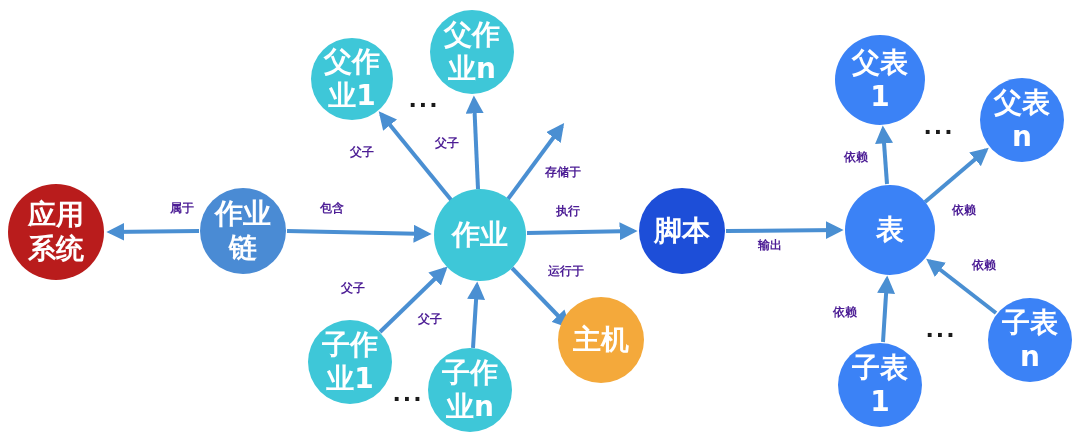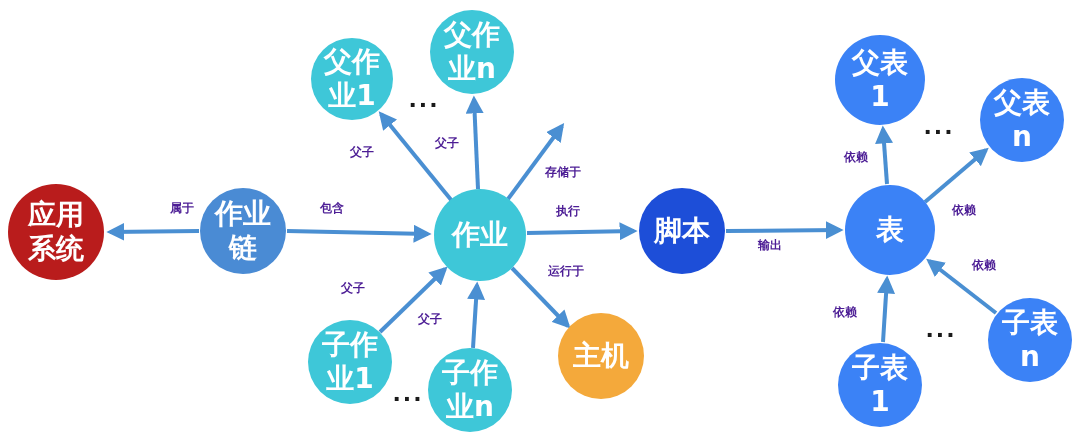--- a/index.html
+++ b/index.html
@@ -86,21 +86,21 @@
 链</div>
   <div class="node c-cyan" style="left:480px; top:235px; width:92px; height:92px;">作业</div>
   <div class="node c-cyan" style="left:352px; top:79px;  width:82px; height:82px;">父作
 业1</div>
   <div class="node c-cyan" style="left:472px; top:52px;  width:84px; height:84px;">父作
 业n</div>
   <div class="node c-cyan" style="left:350px; top:362px; width:84px; height:84px;">子作
 业1</div>
   <div class="node c-cyan" style="left:470px; top:390px; width:84px; height:84px;">子作
 业n</div>
-  <div class="node c-orange" style="left:601px; top:356px; width:86px; height:86px;">主机</div>
+  <div class="node c-orange" style="left:601px; top:340px; width:86px; height:86px;">主机</div>
   <div class="node c-teal" style="left:682px; top:231px; width:86px; height:86px;">脚本</div>
   <div class="node c-green" style="left:890px; top:230px; width:90px; height:90px;">表</div>
   <div class="node c-green" style="left:880px; top:80px;  width:90px; height:90px;">父表
 1</div>
   <div class="node c-green" style="left:1022px;top:120px; width:84px; height:84px;">父表
 n</div>
   <div class="node c-green" style="left:880px; top:385px; width:84px; height:84px;">子表
 1</div>
   <div class="node c-green" style="left:1030px;top:340px; width:84px; height:84px;">子表
 n</div>

